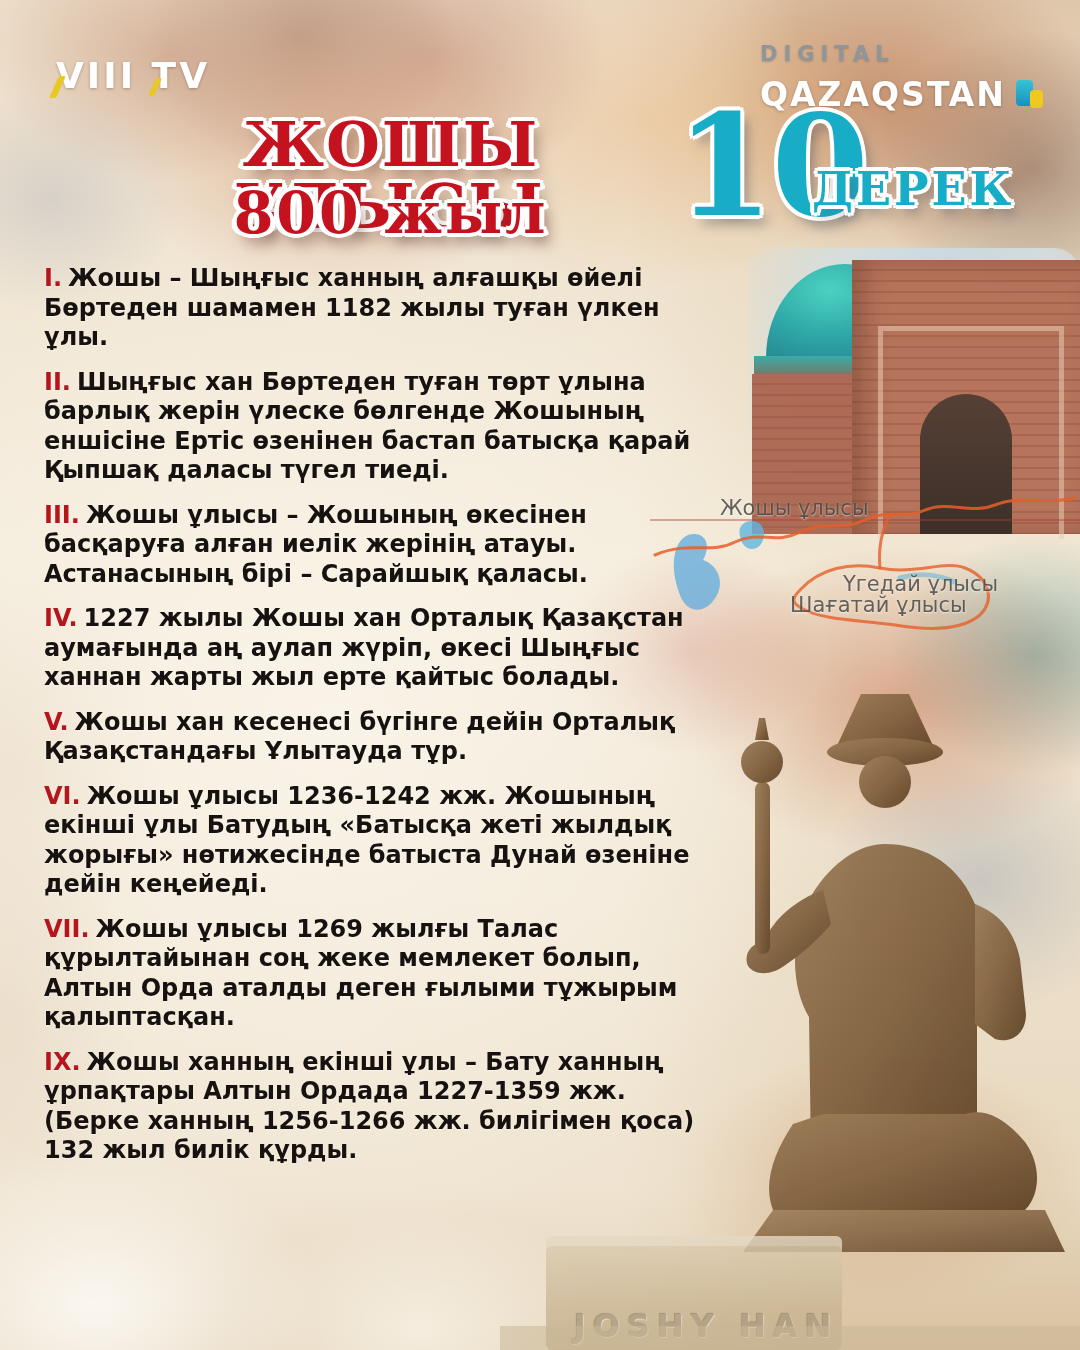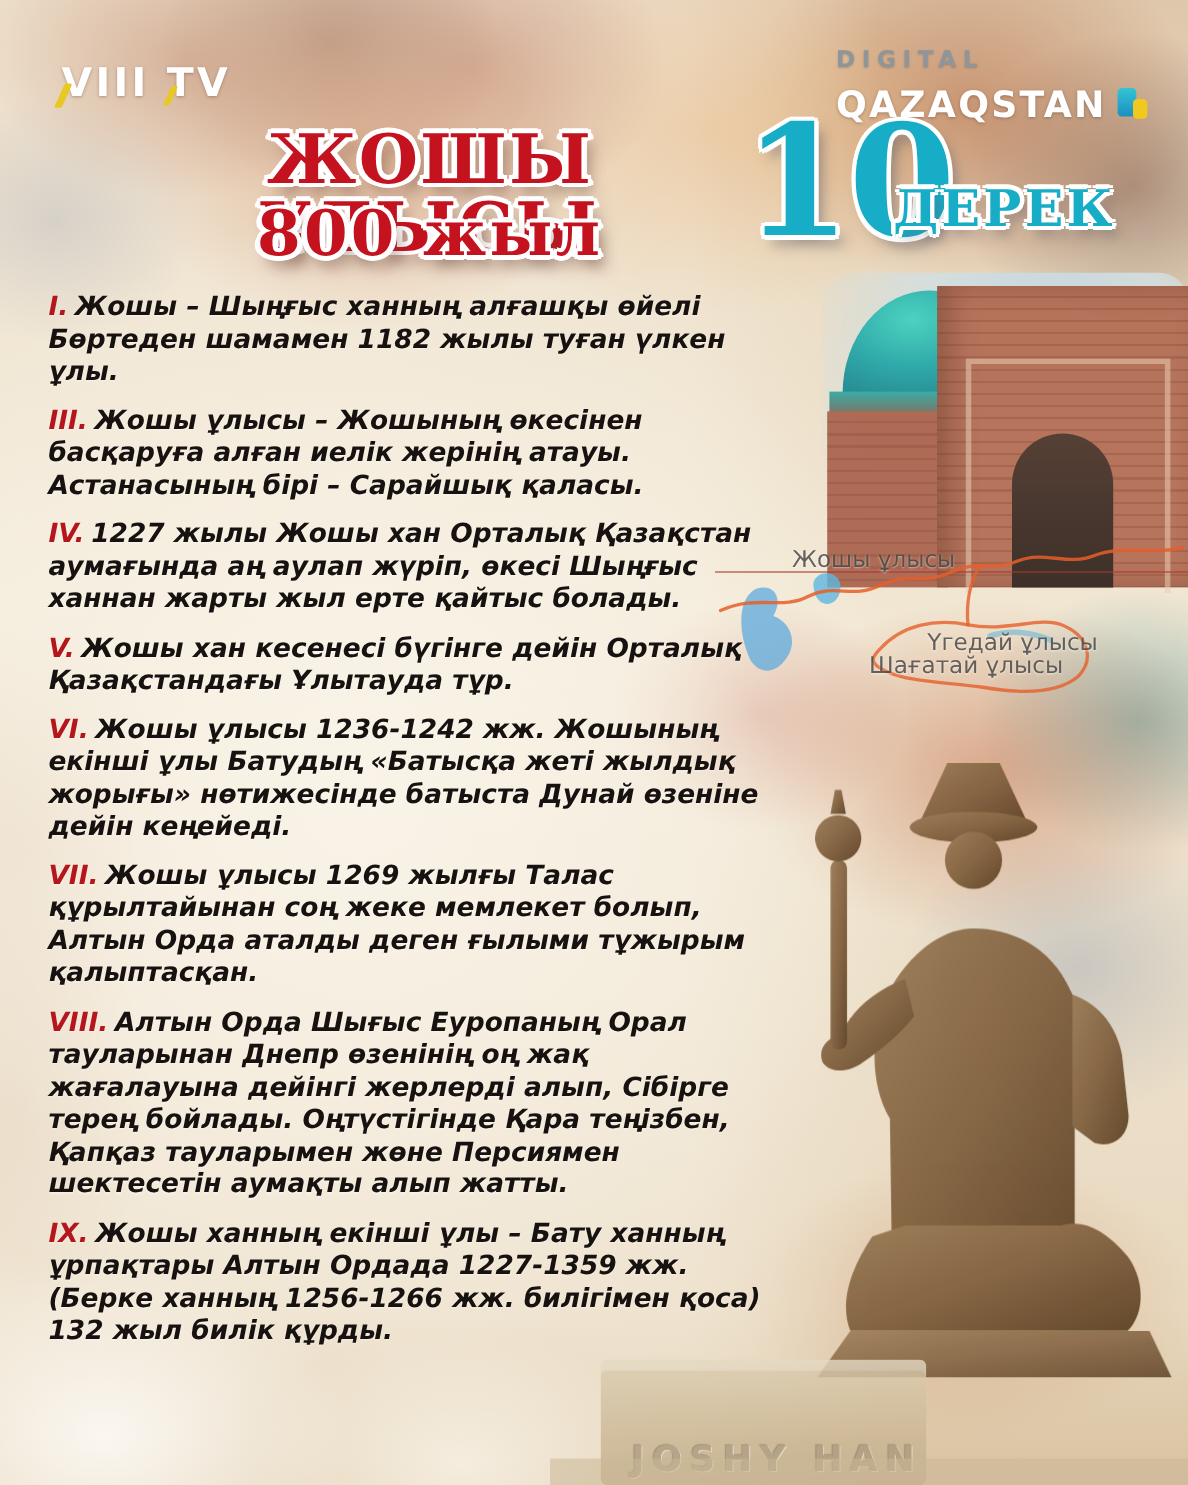--- a/index.html
+++ b/index.html
@@ -106,21 +106,21 @@
   .title2{position:absolute;left:96px;top:184px;width:590px;text-align:center;
     font:700 57px/1 "DejaVu Serif",serif;letter-spacing:3px;}
   .big10{position:absolute;left:676px;top:96px;
     font:700 140px/1 "DejaVu Serif",serif;letter-spacing:-2px;}
   .derek{position:absolute;left:812px;top:166px;
     font:700 46px/1 "DejaVu Serif",serif;letter-spacing:3px;}
   
   .facts{position:absolute;left:44px;top:264px;width:672px;
     display:flex;flex-direction:column;gap:15px;
     font:700 24px/29.5px "DejaVu Sans",sans-serif;color:#17120f;}
-  .fact{text-shadow:0 1px 2px rgba(255,255,255,.45);font-style:italic;}
+  .fact{text-shadow:0 1px 2px rgba(255,255,255,.45);}
   .fact .num{color:#b5161c;margin-right:6px;}
 </style>
 </head>
 <body>
 
 <div class="poster">
 
   <div class="bg-paint"></div>
   <div class="bg-overlay"></div>
 
@@ -191,23 +191,23 @@
     </div>
   </div>
 
   <div class="title1 t-outline-red">ЖОШЫ ҰЛЫСЫ</div>
   <div class="title2 t-outline-red">800 жыл</div>
   <div class="big10 t-outline-teal">10</div>
   <div class="derek t-outline-teal">ДЕРЕК</div>
 
   <div class="facts">
     <div class="fact"><span class="num">I.</span><span>Жошы – Шыңғыс ханның алғашқы өйелі Бөртеден шамамен 1182 жылы туған үлкен ұлы.</span></div>
+    <div class="fact"><span class="num">II.</span><span>Шыңғыс хан Бөртеден туған төрт ұлына барлық жерін үлеске бөлгенде  Жошының еншісіне Ертіс өзенінен бастап батысқа қарай Қыпшақ даласы түгел тиеді.</span></div>
     <div class="fact"><span class="num">III.</span><span>Жошы ұлысы – Жошының өкесінен басқаруға алған иелік жерінің атауы. Астанасының бірі – Сарайшық қаласы.</span></div>
     <div class="fact"><span class="num">IV.</span><span>1227 жылы Жошы хан Орталық Қазақстан аумағында аң аулап жүріп, өкесі Шыңғыс ханнан жарты жыл ерте қайтыс болады.</span></div>
     <div class="fact"><span class="num">V.</span><span>Жошы хан кесенесі бүгінге дейін Орталық Қазақстандағы Ұлытауда тұр.</span></div>
     <div class="fact"><span class="num">VI.</span><span>Жошы ұлысы 1236-1242 жж. Жошының екінші ұлы Батудың «Батысқа жеті жылдық жорығы» нөтижесінде батыста Дунай өзеніне дейін кеңейеді.</span></div>
     <div class="fact"><span class="num">VII.</span><span>Жошы ұлысы 1269 жылғы Талас құрылтайынан соң жеке мемлекет болып, Алтын Орда аталды деген ғылыми тұжырым қалыптасқан.</span></div>
-    <div class="fact"><span class="num">VIII.</span><span>Алтын Орда Шығыс Еуропаның Орал тауларынан Днепр өзенінің оң жақ жағалауына дейінгі жерлерді алып, Сібірге терең бойлады. Оңтүстігінде Қара теңізбен, Қапқаз тауларымен жөне Персиямен шектесетін аумақты алып жатты.</span></div>
     <div class="fact"><span class="num">IX.</span><span>Жошы ханның екінші ұлы – Бату ханның ұрпақтары Алтын Ордада 1227-1359 жж. (Берке ханның 1256-1266 жж. билігімен қоса) 132 жыл билік құрды.</span></div>
 
   </div>
 
 </div>
 
 </body></html>

